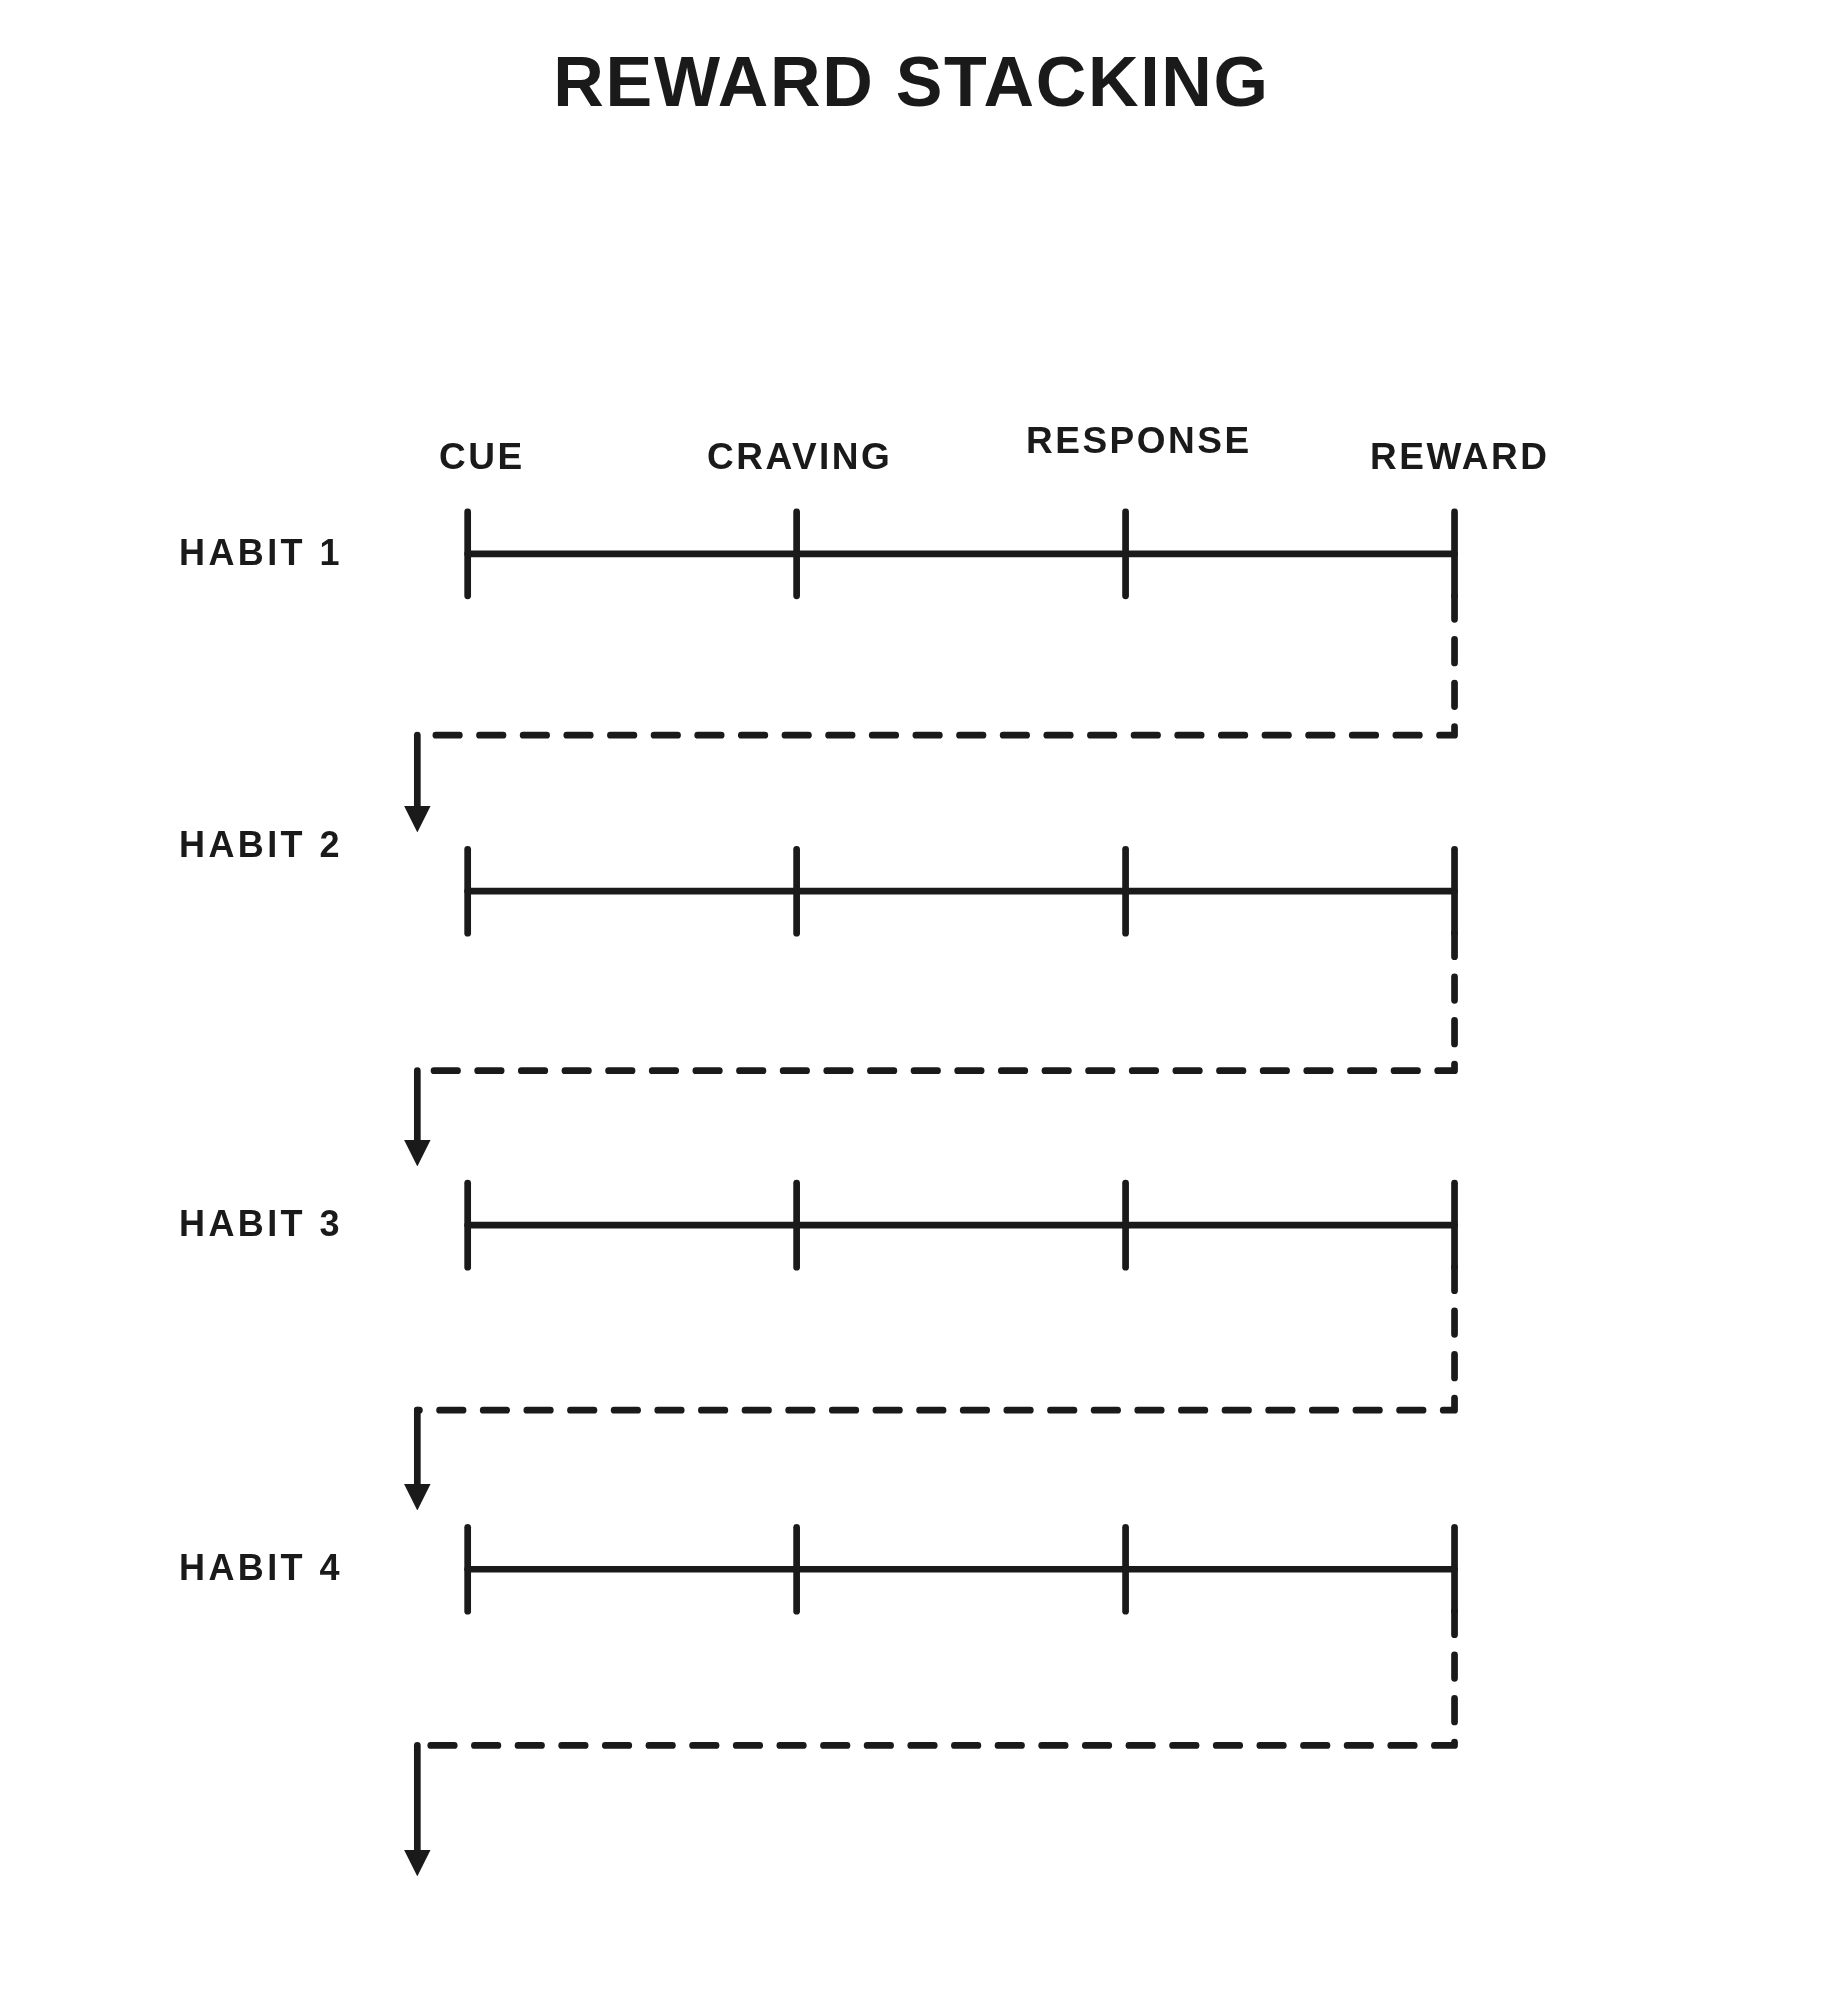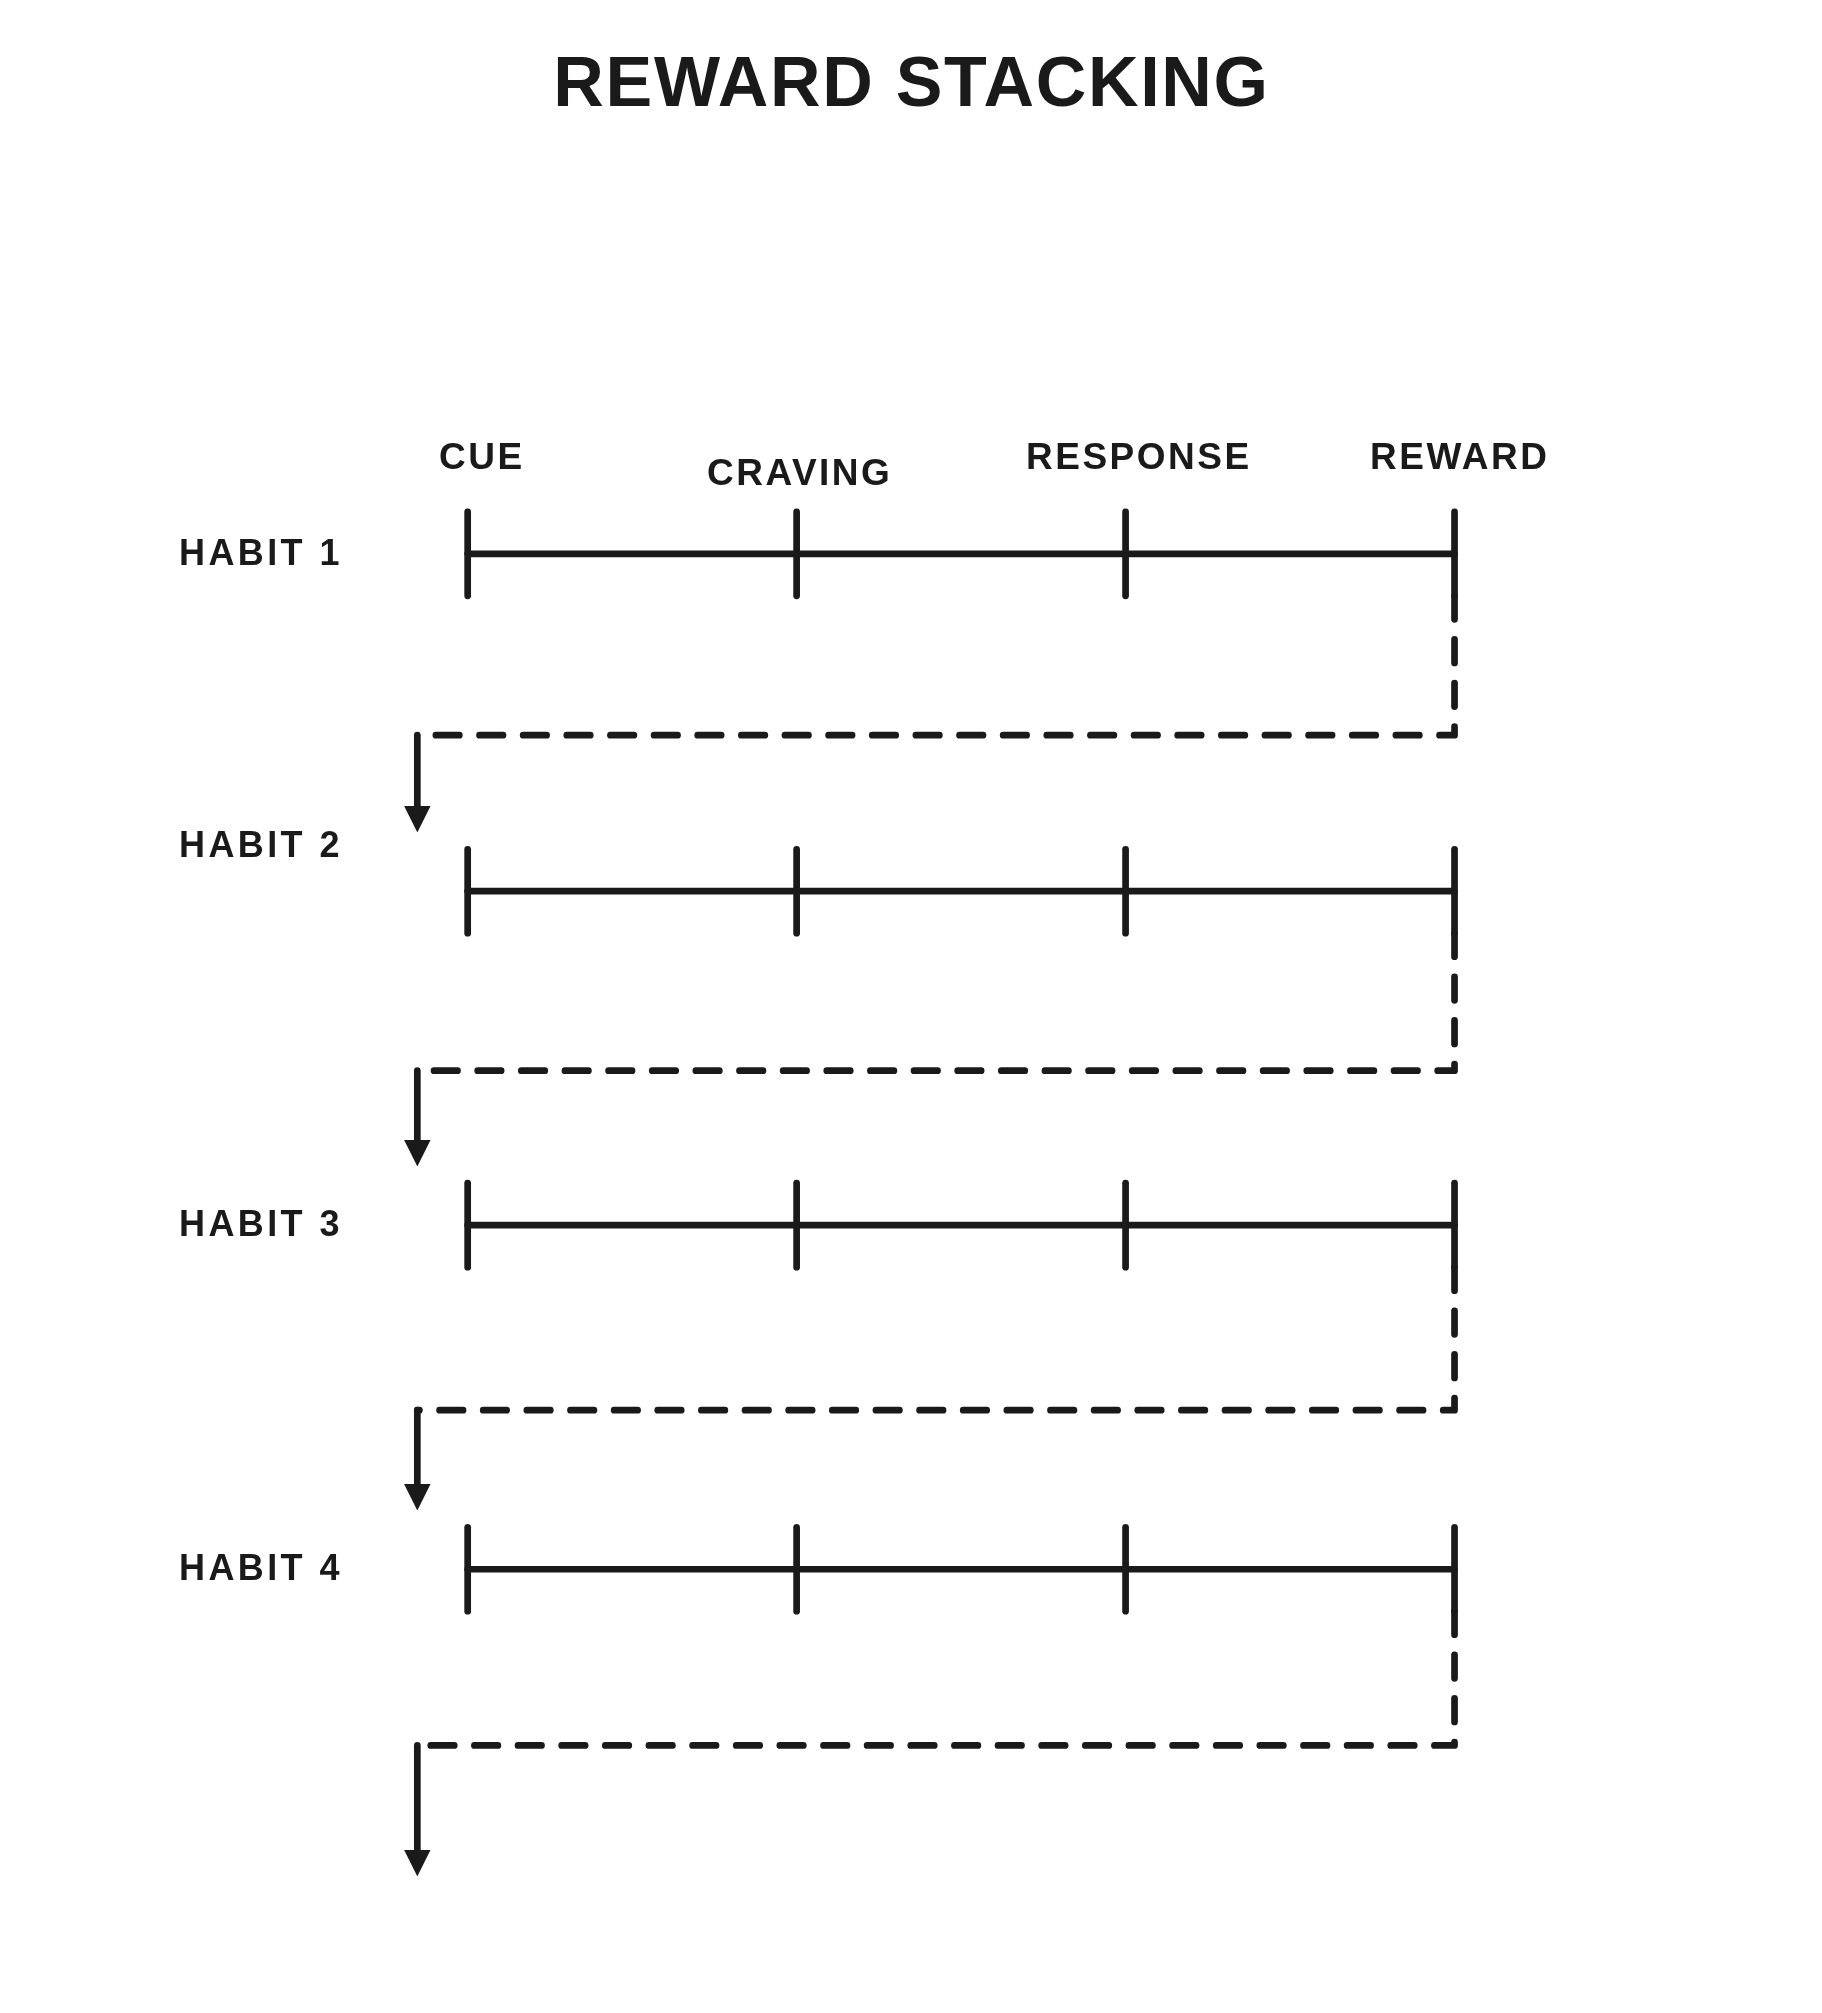--- a/index.html
+++ b/index.html
@@ -46,22 +46,22 @@
     svg { position: absolute; left: 0; top: 0; }
   </style>
 </head>
 <body>
 
 <div class="title">REWARD STACKING</div>
 
 <div class="diagram-wrap">
 
   <div class="col-label" style="left:428px; top:436px;">CUE</div>
-  <div class="col-label" style="left:696px; top:452px;">CRAVING</div>
-  <div class="col-label" style="left:1015px; top:436px;">RESPONSE</div>
+  <div class="col-label" style="left:696px; top:436px;">CRAVING</div>
+  <div class="col-label" style="left:1015px; top:420px;">RESPONSE</div>
   <div class="col-label" style="left:1359px; top:436px;text-align:right;">REWARD</div>
 
   <div class="row-label" style="left:168px; top:532px;">HABIT 1</div>
   <div class="row-label" style="left:168px; top:824px;">HABIT 2</div>
   <div class="row-label" style="left:168px; top:1203px;">HABIT 3</div>
   <div class="row-label" style="left:168px; top:1547px;">HABIT 4</div>
 
   <svg id="diagram-svg" width="1823" height="2014" viewBox="0 0 2172 2400">
       <defs>
         <marker id="arrow" viewBox="0 0 10 10" refX="5" refY="5" markerWidth="4" markerHeight="4" orient="auto-start-reverse">

